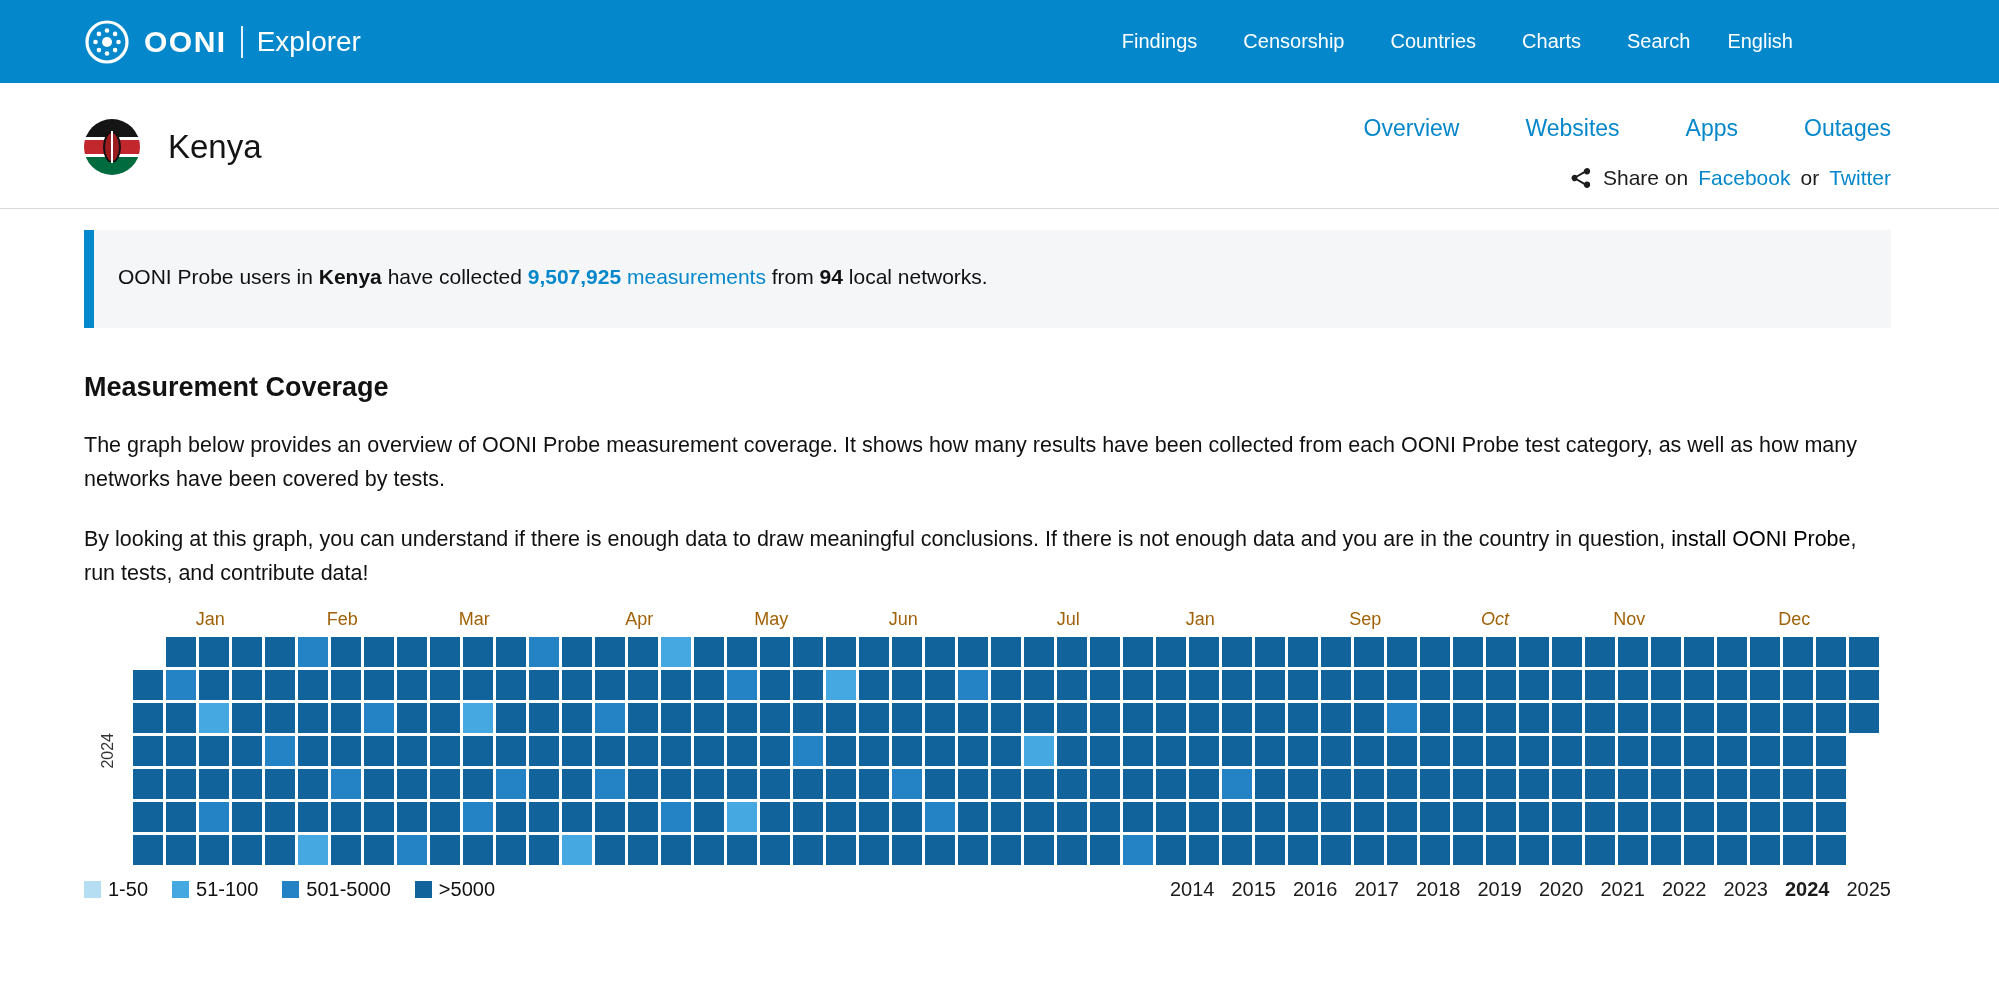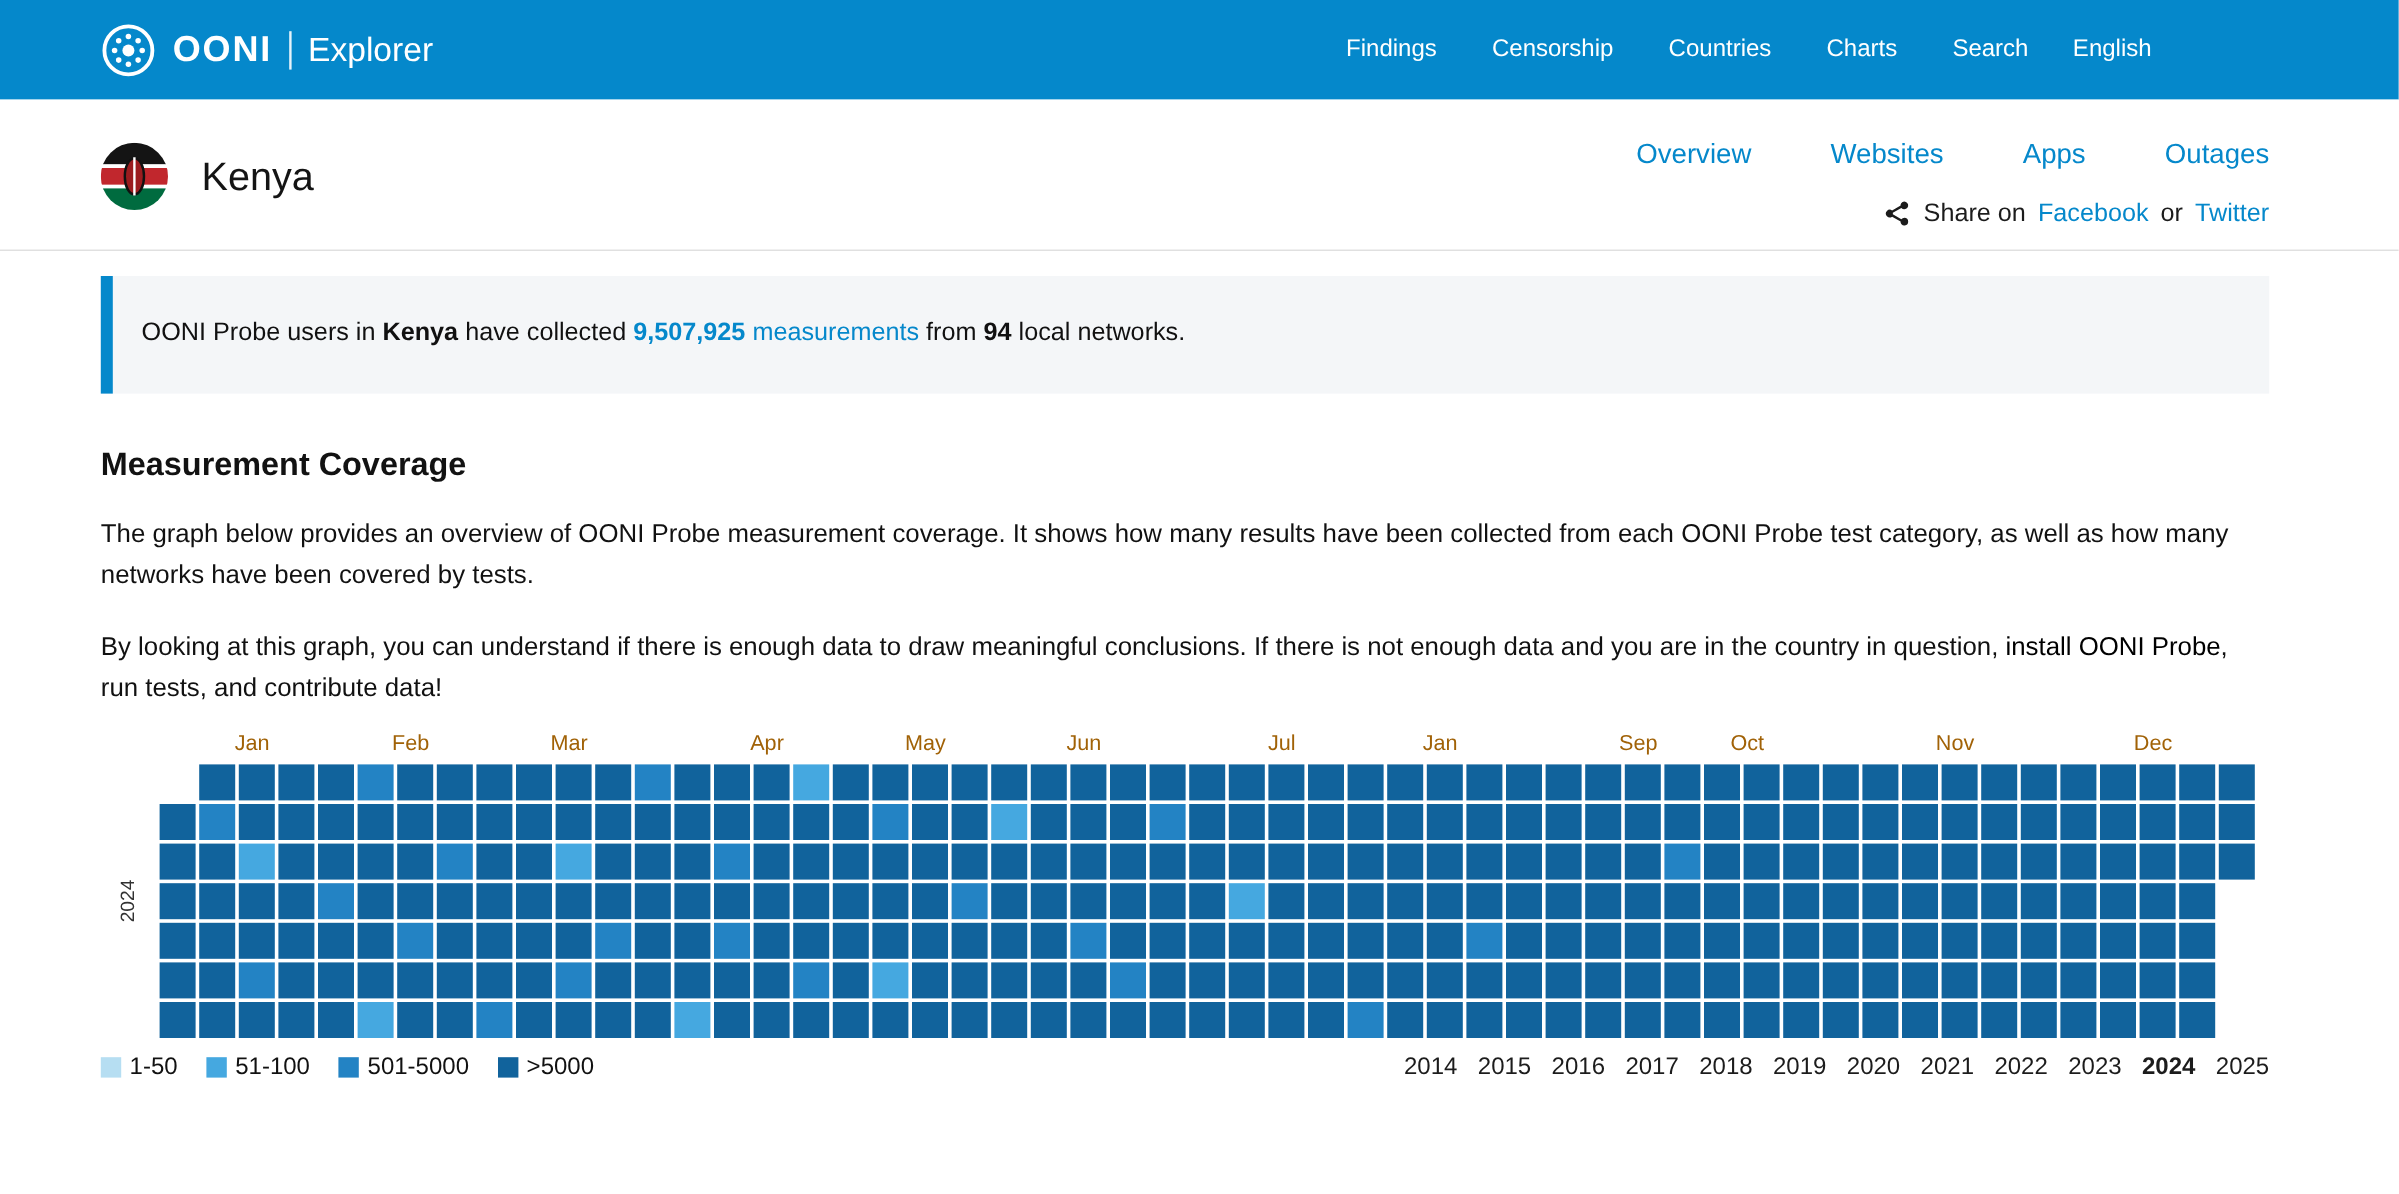--- a/index.html
+++ b/index.html
@@ -193,21 +193,21 @@
       <div class="months" id="months">
           <span style="left: 79.2px;">Jan</span>
           <span style="left: 211.2px;">Feb</span>
           <span style="left: 343.2px; text-align: center;">Mar</span>
           <span style="left: 508.2px;">Apr</span>
           <span style="left: 640.2px;">May</span>
           <span style="left: 772.2px;">Jun</span>
           <span style="left: 937.2px;">Jul</span>
           <span style="left: 1069.2px;">Jan</span>
           <span style="left: 1234.2px;">Sep</span>
-          <span style="left: 1325px;">Oct</span>
+          <span style="left: 1364px; font-style: italic;">Oct</span>
           <span style="left: 1498.2px;">Nov</span>
           <span style="left: 1663.2px;">Dec</span>
         </div>
       <div class="grid-row">
         <div class="year-label">
           <span>2024</span>
         </div>
         <div class="grid" id="grid">
             <div class="week-col">
               <div class="day-cell empty"></div>

